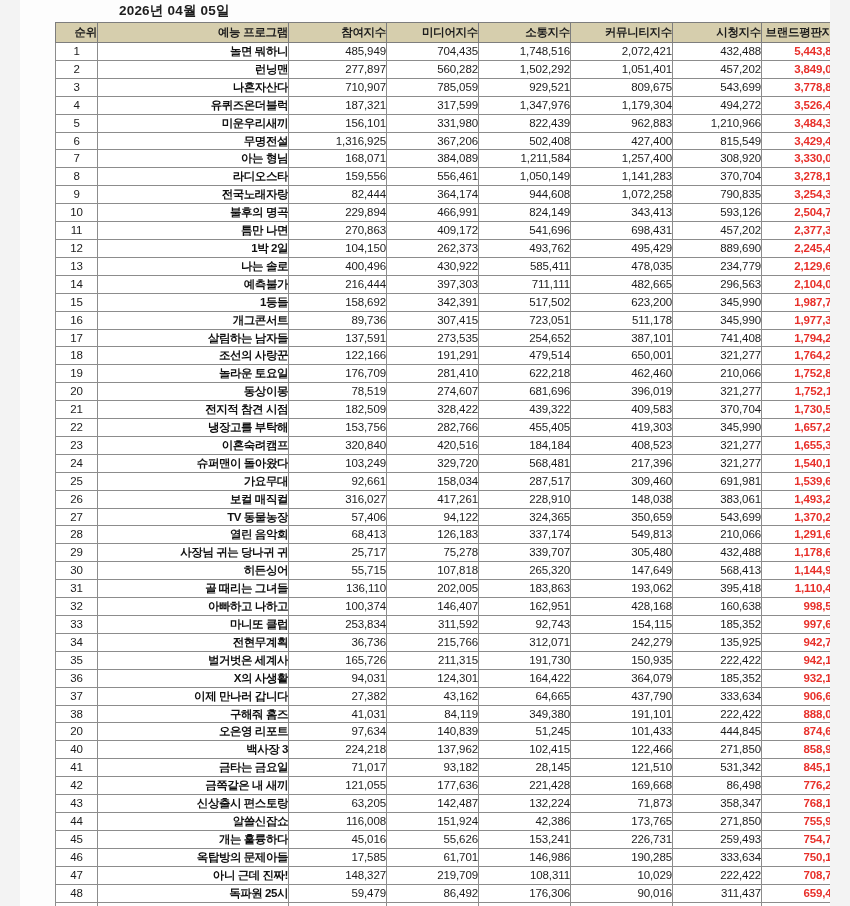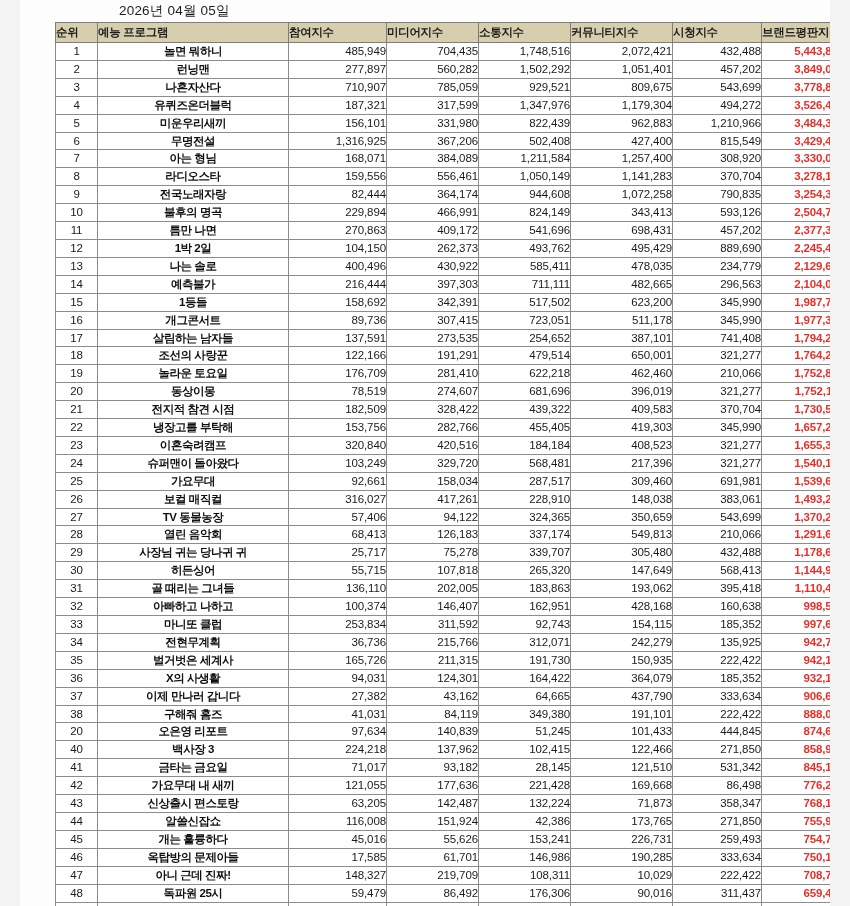--- a/index.html
+++ b/index.html
@@ -36,21 +36,21 @@
     pointer-events: none;
   }
   #page::before { left: 0; }
   #page::after  { right: 0; }
 
   #date-line {
     position: absolute;
     left: 119px;
     top: 2px;
     font-size: 13.5px;
-    font-weight: 400;
+    font-weight: 700;
     letter-spacing: 0.2px;
     color: #1d1d1d;
     white-space: nowrap;
   }
 
   #rank-table {
     position: absolute;
     left: 55px;
     top: 22px;
     width: 789px;
@@ -77,36 +77,36 @@
     font-size: 11.5px;
     box-sizing: border-box;
     overflow: hidden;
     white-space: nowrap;
   }
 
   #rank-table thead th {
     background: #d6cead;
     color: #1c1c1c;
     font-weight: bold;
-    text-align: left;
+    text-align: right;
     font-size: 11.5px;
     height: 19px;
     line-height: 19px;
     letter-spacing: -0.3px;
     border-color: #7d7d7d;
   }
 
   td.rank-cell {
     text-align: center;
     font-size: 11.5px;
     color: #1b1b1b;
     letter-spacing: -0.2px;
   }
   td.program-cell {
-    text-align: center;
+    text-align: right;
     padding-left: 10px;
     font-weight: bold;
     font-size: 11.6px;
     letter-spacing: -0.45px;
     color: #101010;
   }
   td.num-cell {
     text-align: right;
     padding-right: 7px;
     font-size: 11.5px;
@@ -561,21 +561,21 @@
           <td class="program-cell">금타는 금요일</td>
           <td class="num-cell">71,017</td>
           <td class="num-cell">93,182</td>
           <td class="num-cell">28,145</td>
           <td class="num-cell">121,510</td>
           <td class="num-cell">531,342</td>
           <td class="brand-cell">845,196</td>
         </tr>
         <tr>
           <td class="rank-cell">42</td>
-          <td class="program-cell">가요무대 내 새끼</td>
+          <td class="program-cell">금쪽같은 내 새끼</td>
           <td class="num-cell">121,055</td>
           <td class="num-cell">177,636</td>
           <td class="num-cell">221,428</td>
           <td class="num-cell">169,668</td>
           <td class="num-cell">86,498</td>
           <td class="brand-cell">776,285</td>
         </tr>
         <tr>
           <td class="rank-cell">43</td>
           <td class="program-cell">신상출시 편스토랑</td>

